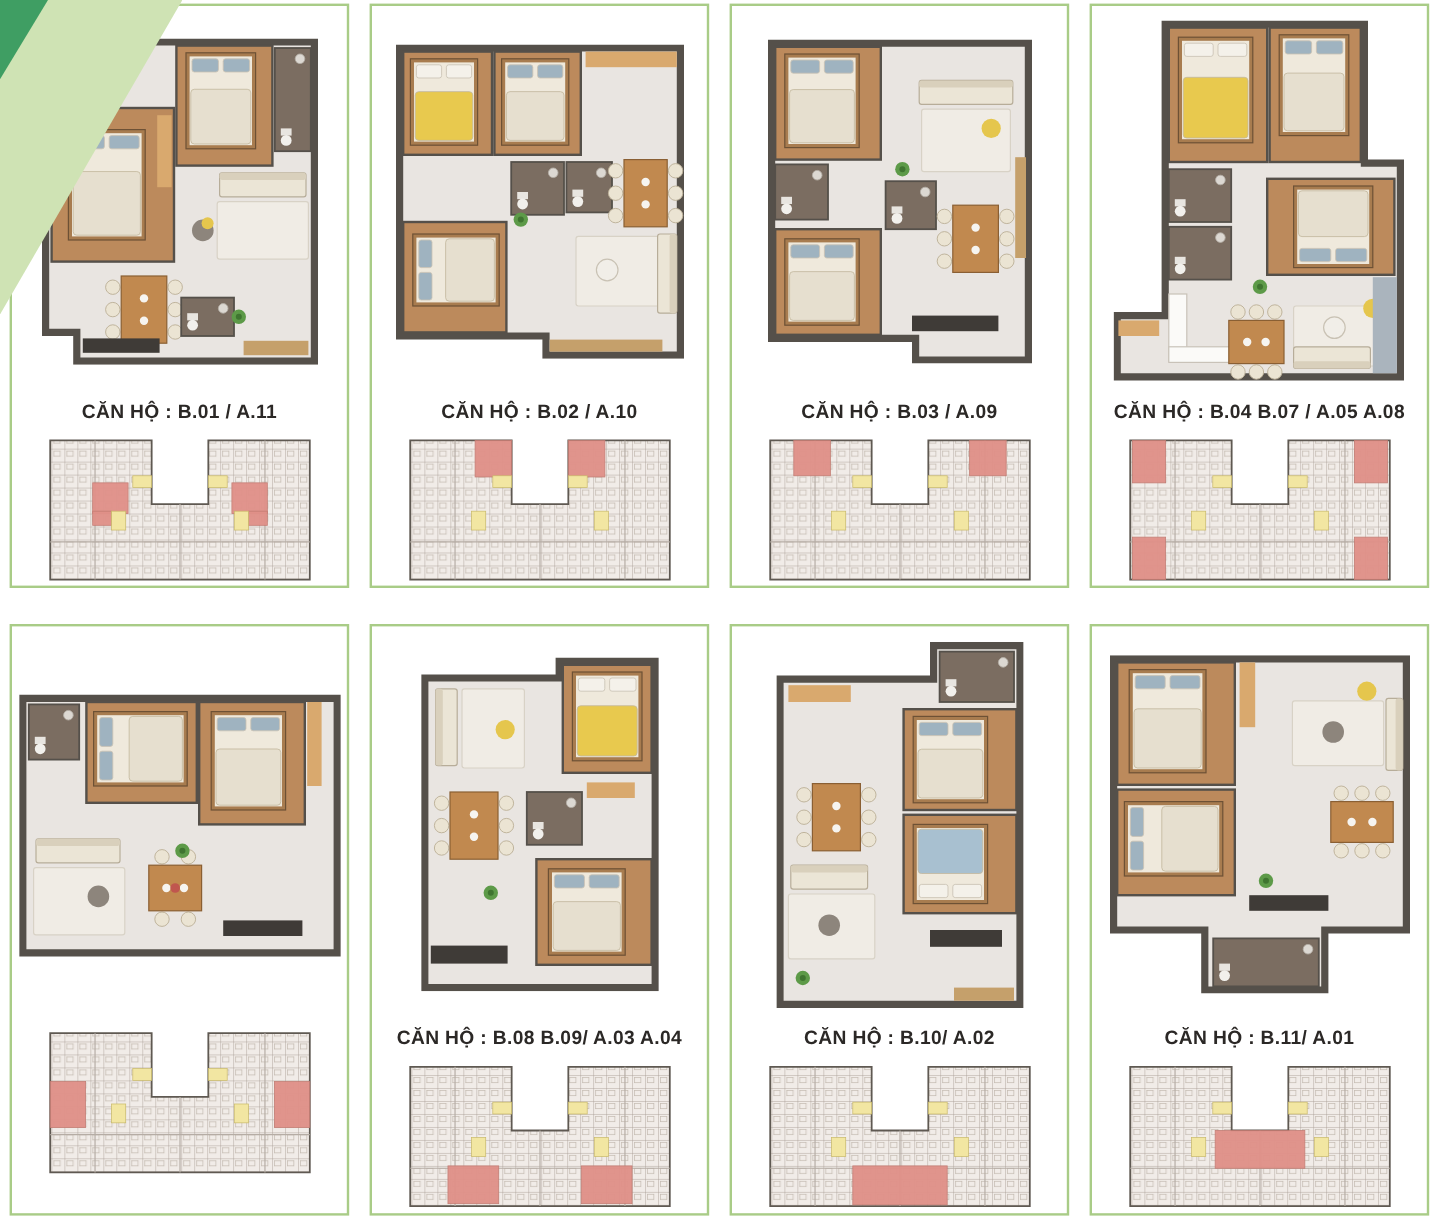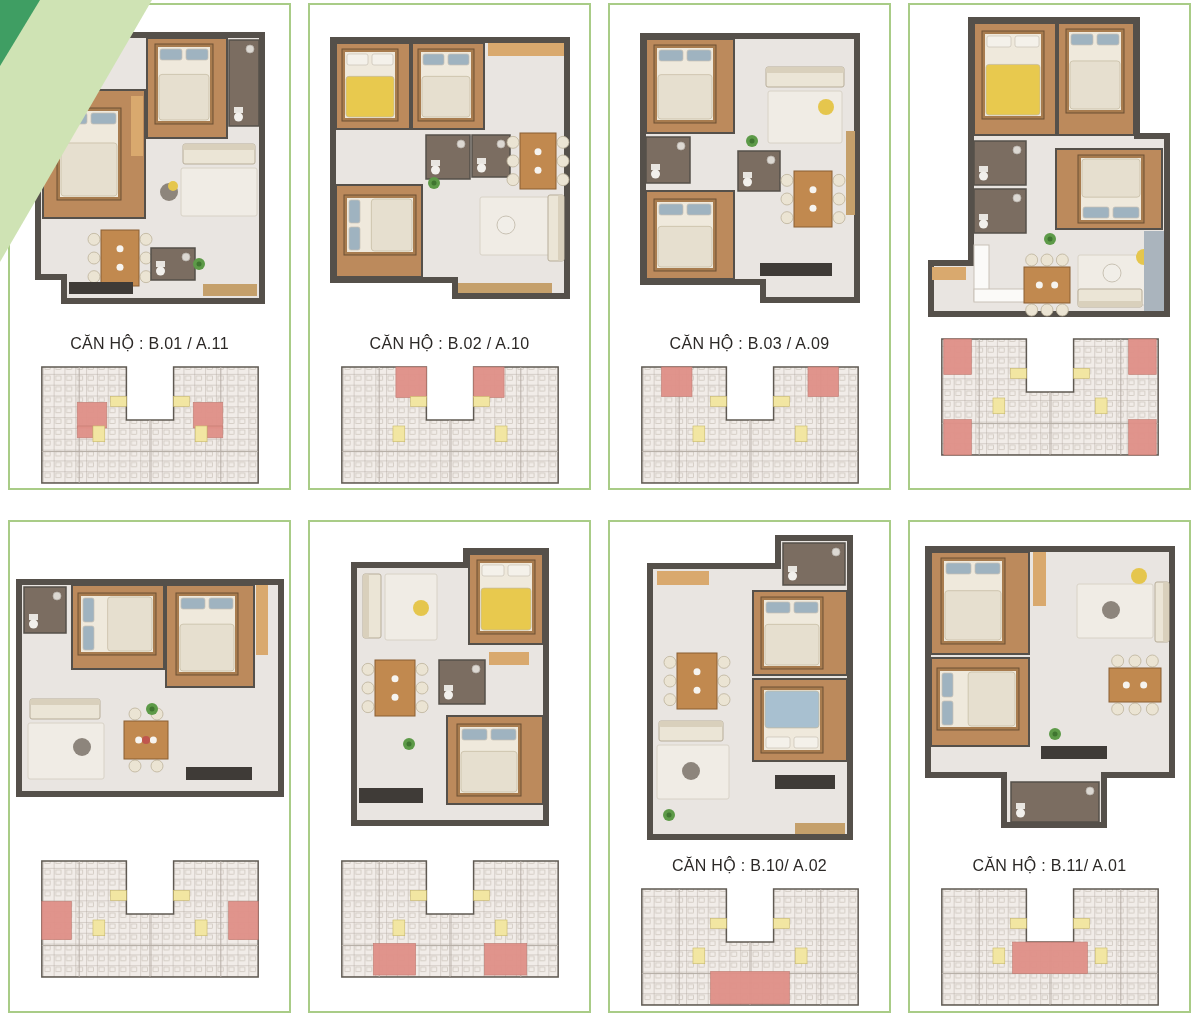--- a/index.html
+++ b/index.html
@@ -7,21 +7,21 @@
        font-family:"Liberation Sans",sans-serif;}
   .grid{position:absolute;left:8px;top:3px;display:grid;
         grid-template-columns:repeat(4,283px);grid-template-rows:487px 493px;
         column-gap:17px;row-gap:30px;}
   .card{border:2px solid #a9cc87;background:#ffffff;box-sizing:border-box;
         display:flex;flex-direction:column;align-items:center;}
   .plan-box{width:100%;display:flex;align-items:center;justify-content:center;}
   .row1 .plan-box{height:325px;}
   .row2 .plan-box{height:330px;}
   .unit-label{margin:0;height:28px;display:flex;align-items:center;justify-content:center;
-        font-size:16px;font-weight:400;color:#2b2826;letter-spacing:.3px;white-space:nowrap;}
+        font-size:16px;font-weight:700;color:#2b2826;letter-spacing:.3px;white-space:nowrap;}
   .keyplan-box{flex:1;width:100%;display:flex;justify-content:center;align-items:flex-start;
         padding-top:5px;box-sizing:border-box;}
   .corner-deco{position:absolute;left:0;top:0;z-index:5;pointer-events:none;}
   .tri-light{position:absolute;left:0;top:0;width:152px;height:262px;background:#cfe3b4;
         clip-path:polygon(0 0,100% 0,0 100%);}
   .tri-dark{position:absolute;left:0;top:0;width:40px;height:66px;background:#3f9e63;
         clip-path:polygon(0 0,100% 0,0 100%);}
   svg{display:block;}
 </style>
 </head>
@@ -279,20 +279,21 @@
           <rect x="150" y="272" width="64" height="18" rx="2" fill="#ebe5d6" stroke="#b7ad99" stroke-width="1"></rect>
           <rect x="150" y="284" width="64" height="6" rx="2" fill="#d9d0bc"></rect>
           <circle cx="184" cy="256" r="9" fill="#f1eee8" stroke="#c9c2b4" stroke-width="1"></circle>
           <circle cx="216" cy="240" r="8" fill="#e5c64d" stroke="none" stroke-width="0"></circle>
           <rect x="216" y="214" width="20" height="80" rx="0" fill="#aab4bd" stroke="none" stroke-width="0"></rect>
           <rect x="4" y="250" width="34" height="13" rx="0" fill="#d9a96e" stroke="none" stroke-width="0"></rect>
           <circle cx="122" cy="222" r="6" fill="#5d9a48"></circle>
           <circle cx="122" cy="222" r="2.5" fill="#3f7530"></circle>
         </svg>
       </div>
+    <h3 class="unit-label">CĂN HỘ : B.04 B.07 / A.05 A.08</h3>
     <div class="keyplan-box">
         <svg viewBox="0 0 240 126" width="236" height="124">
           <defs>
             <pattern id="kp3" width="11" height="11" patternUnits="userSpaceOnUse">
               <rect width="11" height="11" fill="#f1ece8"></rect>
               <path d="M0,0H11M0,0V11" stroke="#aaa198" stroke-width="0.8" fill="none"></path>
               <rect x="2" y="2" width="5.5" height="4.5" fill="none" stroke="#c3bab0" stroke-width="0.6"></rect>
             </pattern>
           </defs>
           <path d="M10,4 H96 V58 H144 V4 H230 V122 H10 Z" fill="url(#kp3)" stroke="#5f5952" stroke-width="1.5"></path>
@@ -400,20 +401,21 @@
           <rect x="106" y="176" width="64" height="72" fill="#a87c4f" stroke="#6d5135" stroke-width="1"></rect>
           <rect x="109" y="179" width="58" height="66" fill="#efe9dc"></rect>
           <rect x="111" y="181" width="25" height="11" rx="2" fill="#9fb3c0" stroke="#c9c2b4" stroke-width="0.7"></rect>
           <rect x="140" y="181" width="25" height="11" rx="2" fill="#9fb3c0" stroke="#c9c2b4" stroke-width="0.7"></rect>
           <rect x="110" y="203.36" width="56" height="40.64" rx="3" fill="#e6dfcf" stroke="#c3b99f" stroke-width="0.7"></rect>
           <rect x="8" y="240" width="64" height="15" rx="0" fill="#3f3b37" stroke="none" stroke-width="0"></rect>
           <circle cx="58" cy="196" r="6" fill="#5d9a48"></circle>
           <circle cx="58" cy="196" r="2.5" fill="#3f7530"></circle>
         </svg>
       </div>
+    <h3 class="unit-label">CĂN HỘ : B.08 B.09/ A.03 A.04</h3>
     <div class="keyplan-box">
         <svg viewBox="0 0 240 126" width="236" height="124">
           <defs>
             <pattern id="kp5" width="11" height="11" patternUnits="userSpaceOnUse">
               <rect width="11" height="11" fill="#f1ece8"></rect>
               <path d="M0,0H11M0,0V11" stroke="#aaa198" stroke-width="0.8" fill="none"></path>
               <rect x="2" y="2" width="5.5" height="4.5" fill="none" stroke="#c3bab0" stroke-width="0.6"></rect>
             </pattern>
           </defs>
           <path d="M10,4 H96 V58 H144 V4 H230 V122 H10 Z" fill="url(#kp5)" stroke="#5f5952" stroke-width="1.5"></path>

